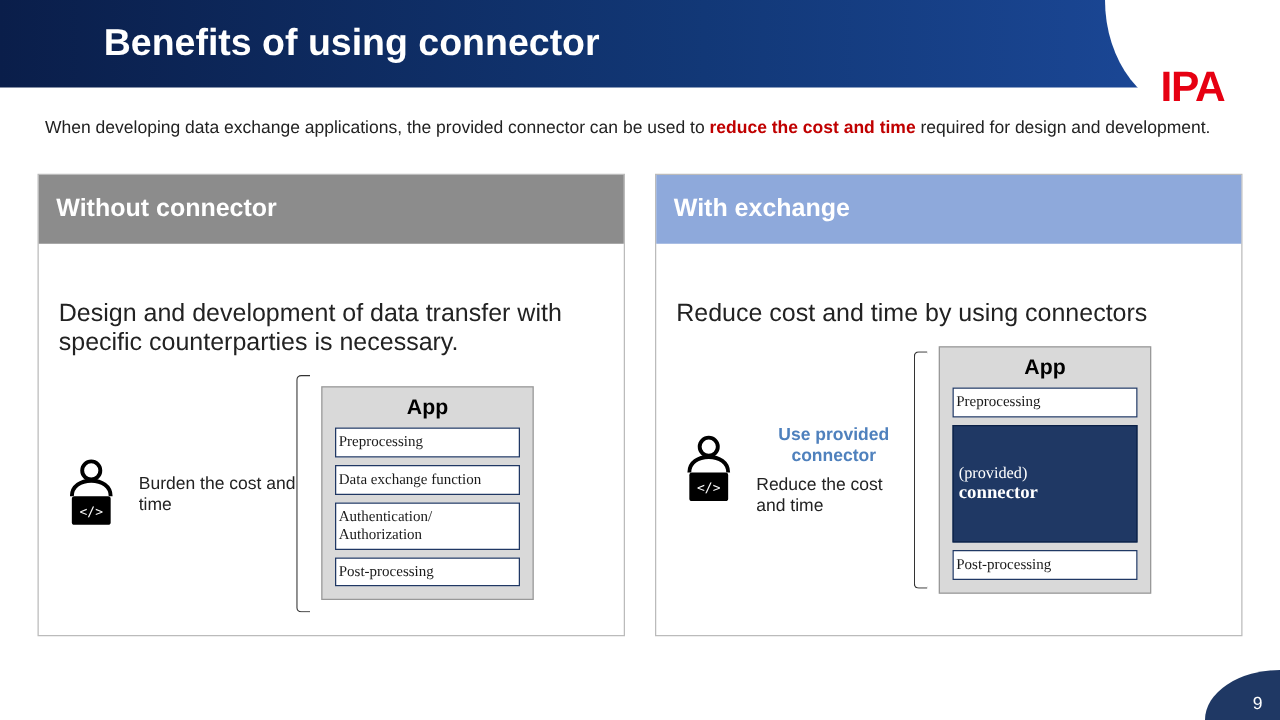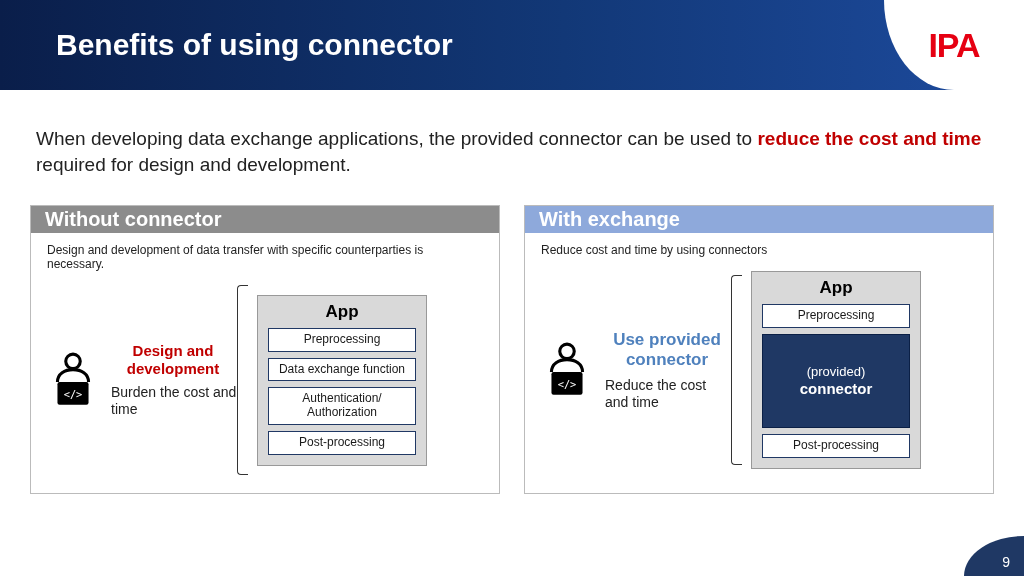--- a/index.html
+++ b/index.html
@@ -2,64 +2,65 @@
 <html><head>
 <meta charset="utf-8">
 <style>
   * { box-sizing: border-box; margin: 0; padding: 0; }
   body {
     width: 1024px; height: 576px;
     font-family: "Segoe UI", Verdana, sans-serif;
     background: #fff; color: #222; overflow: hidden; position: relative;
   }
   .header {
-    height: 90px; background: linear-gradient(90deg,#0a1e4a 0%,#123877 55%,#1d4b9e 100%);
-    display: flex; align-items: center; padding-left: 56px; position: relative;
+    height: 70px; background: linear-gradient(90deg,#0a1e4a 0%,#123877 55%,#1d4b9e 100%);
+    display: flex; align-items: center; padding-left: 83px; position: relative;
   }
   .header h1 { color: #fff; font-size: 30px; font-weight: 600; }
   .logo {
     position: absolute; right: 0; top: 0; width: 140px; height: 90px;
     background: #fff; border-bottom-left-radius: 70px 90px;
-    display: flex; align-items: center; justify-content: center;
+    display: flex; align-items: flex-end; justify-content: center;
   }
   .logo span { color: #e60012; font-weight: 800; font-size: 34px; font-family: Arial, sans-serif; letter-spacing: -1px; }
-  .intro { padding: 22px 40px 10px 36px; font-size: 19px; line-height: 1.35; margin-top: 14px; }
+  .intro { padding: 22px 40px 10px 36px; font-size: 14px; line-height: 1.35; }
   .intro .em { color: #c00000; font-weight: 700; }
   .panels { display: flex; gap: 24px; padding: 18px 30px 0 30px; }
   .panel { flex: 1; border: 1px solid #bbb; display: flex; flex-direction: column; }
-  .panel-head { color: #fff; font-size: 20px; font-weight: 600; padding: 2px 14px; }
+  .panel-head { color: #fff; font-size: 20px; font-weight: 600; padding: 16px 14px; }
   .head-a { background: #8c8c8c; }
   .head-b { background: #8ea9db; }
   .panel-body { padding: 10px 16px 18px 16px; flex: 1; }
-  .desc { font-size: 12px; margin-bottom: 14px; }
+  .desc { font-size: 20px; margin-bottom: 14px; margin-top: 35px; }
   .row { display: flex; align-items: center; gap: 4px; }
   .left-col { flex: 0 0 190px; display: flex; align-items: center; }
   .mid-col  { flex: 0 0 12px; position: relative; }
   .right-col { flex: 1; }
 
   .dev-icon svg { width: 52px; height: 58px; display: block; }
 
   .txtblock { font-size: 14px; line-height: 1.2; }
   .lbl-a { color: #c00000; font-weight: 600; text-align: center; margin-bottom: 6px; font-size: 15px; }
-  .lbl-b { color: #4f81bd; font-weight: 700; text-align: center; margin-bottom: 6px; font-size: 17px; }
+  .lbl-b { color: #4f81bd; font-weight: 700; text-align: center; margin-bottom: 6px; font-size: 14px; }
   .sub   { color: #222; margin-left: 2px; }
 
   .bracket { position: absolute; left: -4px; top: 0; bottom: 0; width: 14px; }
   .bracket::before {
     content: ""; position: absolute; left: 0; top: 0; bottom: 0; width: 10px;
     border-left: 1.5px solid #333; border-top: 1.5px solid #333; border-bottom: 1.5px solid #333;
     border-top-left-radius: 4px; border-bottom-left-radius: 4px;
   }
 
   .appbox { background: #d9d9d9; border: 1px solid #999; padding: 6px 10px 10px 10px; width: 170px; }
   .appbox h3 { text-align: center; font-size: 17px; font-weight: 700; margin-bottom: 4px; color: #000; }
   .module, .module-big {
     background: #fff; border: 1.5px solid #203864; font-size: 12px;
-    text-align: center; padding: 4px 2px; margin-top: 6px; line-height: 1.15;
+    text-align: left; padding: 4px 2px; margin-top: 6px; line-height: 1.15;
     color: #1a1a1a;
+    font-family: Liberation Serif, serif;
   }
   .module-big {
     background: #1f3864; color: #fff; border: 1.5px solid #0b2046;
     padding: 30px 4px; font-size: 15px;
   }
   .module-big .pv { font-size: 13px; font-weight: 400; display: block; }
   .module-big .cn { font-size: 15px; font-weight: 700; display: block; }
 
   .pagecorner {
     position: absolute; right: 0; bottom: 0; width: 60px; height: 40px;
@@ -92,21 +93,20 @@
         <div class="left-col">
           <span class="dev-icon">
             <svg viewBox="0 0 50 56">
                 <circle cx="25" cy="10" r="7" fill="none" stroke="#000" stroke-width="3"></circle>
                 <path d="M10 30c0-8 7-12 15-12s15 4 15 12" fill="none" stroke="#000" stroke-width="3"></path>
                 <rect x="10" y="30" width="30" height="22" rx="2" fill="#000"></rect>
                 <text x="25" y="45" font-size="10" fill="#fff" text-anchor="middle" font-family="monospace">&lt;/&gt;</text>
               </svg>
           </span>
           <div class="txtblock" style="margin-left:10px">
-            <div class="lbl-a">Design and development</div>
             <div class="sub">Burden the cost and time</div>
           </div>
         </div>
         <div class="mid-col" style="height:190px">
             <div class="bracket"></div>
           </div>
         <div class="right-col">
           <div class="appbox">
             <h3>App</h3>
             <div class="module">Preprocessing</div>

